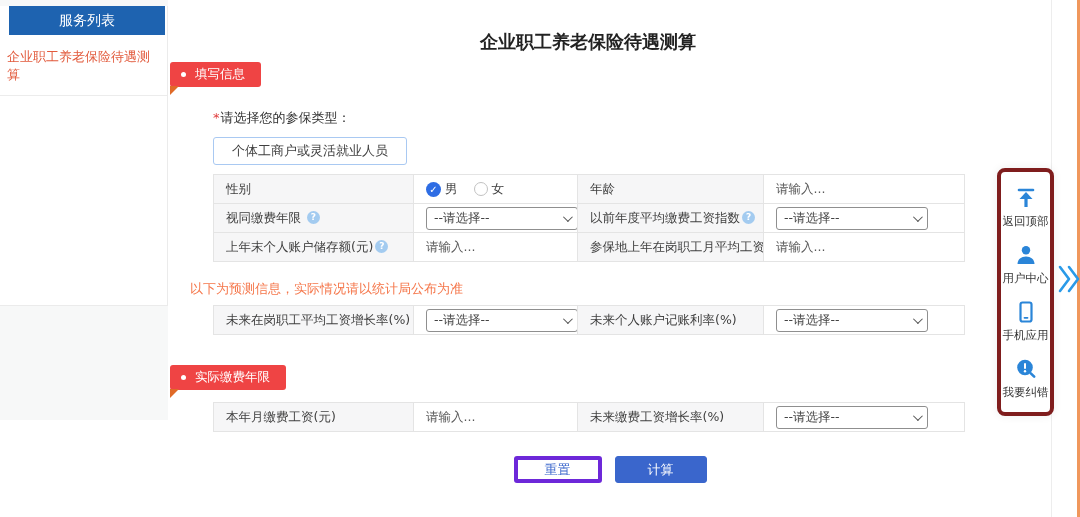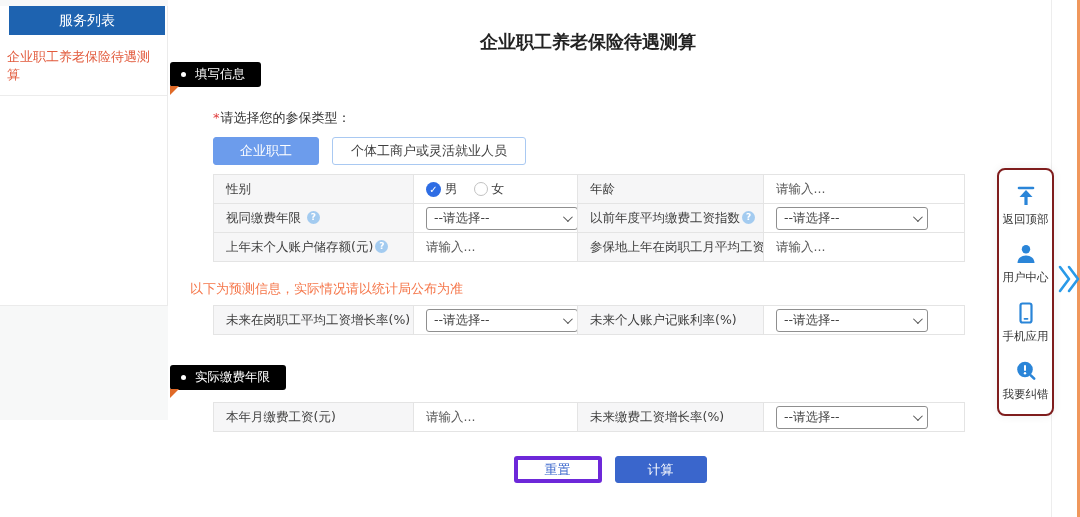--- a/index.html
+++ b/index.html
@@ -20,21 +20,21 @@
     display:block; padding:13px 6px 11px 7px; color:#e25a3c; font-size:13px;
     border-bottom:1px solid #ececec; cursor:pointer;
   }
 
   
   .main { position:absolute; left:168px; top:0; width:884px; height:517px; background:#fff; border-right:1px solid #ededed; }
   .page-title { margin-top:30px; text-align:center; font-size:18px; font-weight:bold; color:#222; width:840px; }
 
   .badge {
     position:relative; display:inline-flex; align-items:center; gap:9px;
-    margin-left:2px; height:25px; padding:0 16px 0 11px; background:#000000;
+    margin-left:2px; height:25px; padding:0 16px 0 11px; background:#ef4444;
     color:#fff; font-size:12.5px; border-radius:3px;
   }
   .badge::before { content:''; width:5px; height:5px; border-radius:50%; background:#fff; }
   .badge::after {
     content:''; position:absolute; left:0; bottom:-8px; width:9px; height:9px;
     background:#e06a28; clip-path:polygon(0 0,100% 0,0 100%);
   }
   .badge-row1 { margin-top:8px; }
   .badge-row2 { margin-top:30px; }
 
@@ -88,21 +88,21 @@
     color:#3a66cc; font-size:13px; display:flex; align-items:center; justify-content:center; cursor:pointer;margin-left:43px;
   }
   .btn-calc {
     width:92px; height:27px; background:#3a66cc; border:1px solid #3a66cc; border-radius:3px;
     color:#fff; font-size:13px; display:flex; align-items:center; justify-content:center; cursor:pointer;
   }
 
   
   .right-panel {
     position:absolute; left:997px; top:168px; width:57px; height:248px; background:#fff;
-    border:2px solid #7f1d1d; border-radius:8px; box-shadow:0 0 10px rgba(0,0,0,.07);
+    border:4px solid #7f1d1d; border-radius:8px; box-shadow:0 0 10px rgba(0,0,0,.07);
     display:flex; flex-direction:column; align-items:center; justify-content:space-between;
     padding:14px 0 12px; z-index:3;
   }
   .rp-item { display:flex; flex-direction:column; align-items:center; gap:4px; cursor:pointer; }
   .rp-item svg { display:block; }
   .rp-label { font-size:11.5px; color:#333; white-space:nowrap; }
 
   .expander { position:absolute; left:1057px; top:263px; cursor:pointer; z-index:3; }
 
   .edge-strip { position:absolute; right:0; top:0; width:3px; height:517px; background:#f0975c; }
@@ -123,21 +123,20 @@
 
   <div class="badge badge-row1">
     <span>填写信息</span>
   </div>
 
   <div class="prompt">
     <span class="star">*</span><span>请选择您的参保类型：</span>
   </div>
 
   <div class="type-row">
-    <div class="type-btn selected">企业职工</div>
     <div class="type-btn">个体工商户或灵活就业人员</div>
   </div>
 
   
   <table class="form-table t1">
     <colgroup>
         <col style="width:200px">
         <col style="width:164px">
         <col style="width:186px">
         <col style="width:201px">

